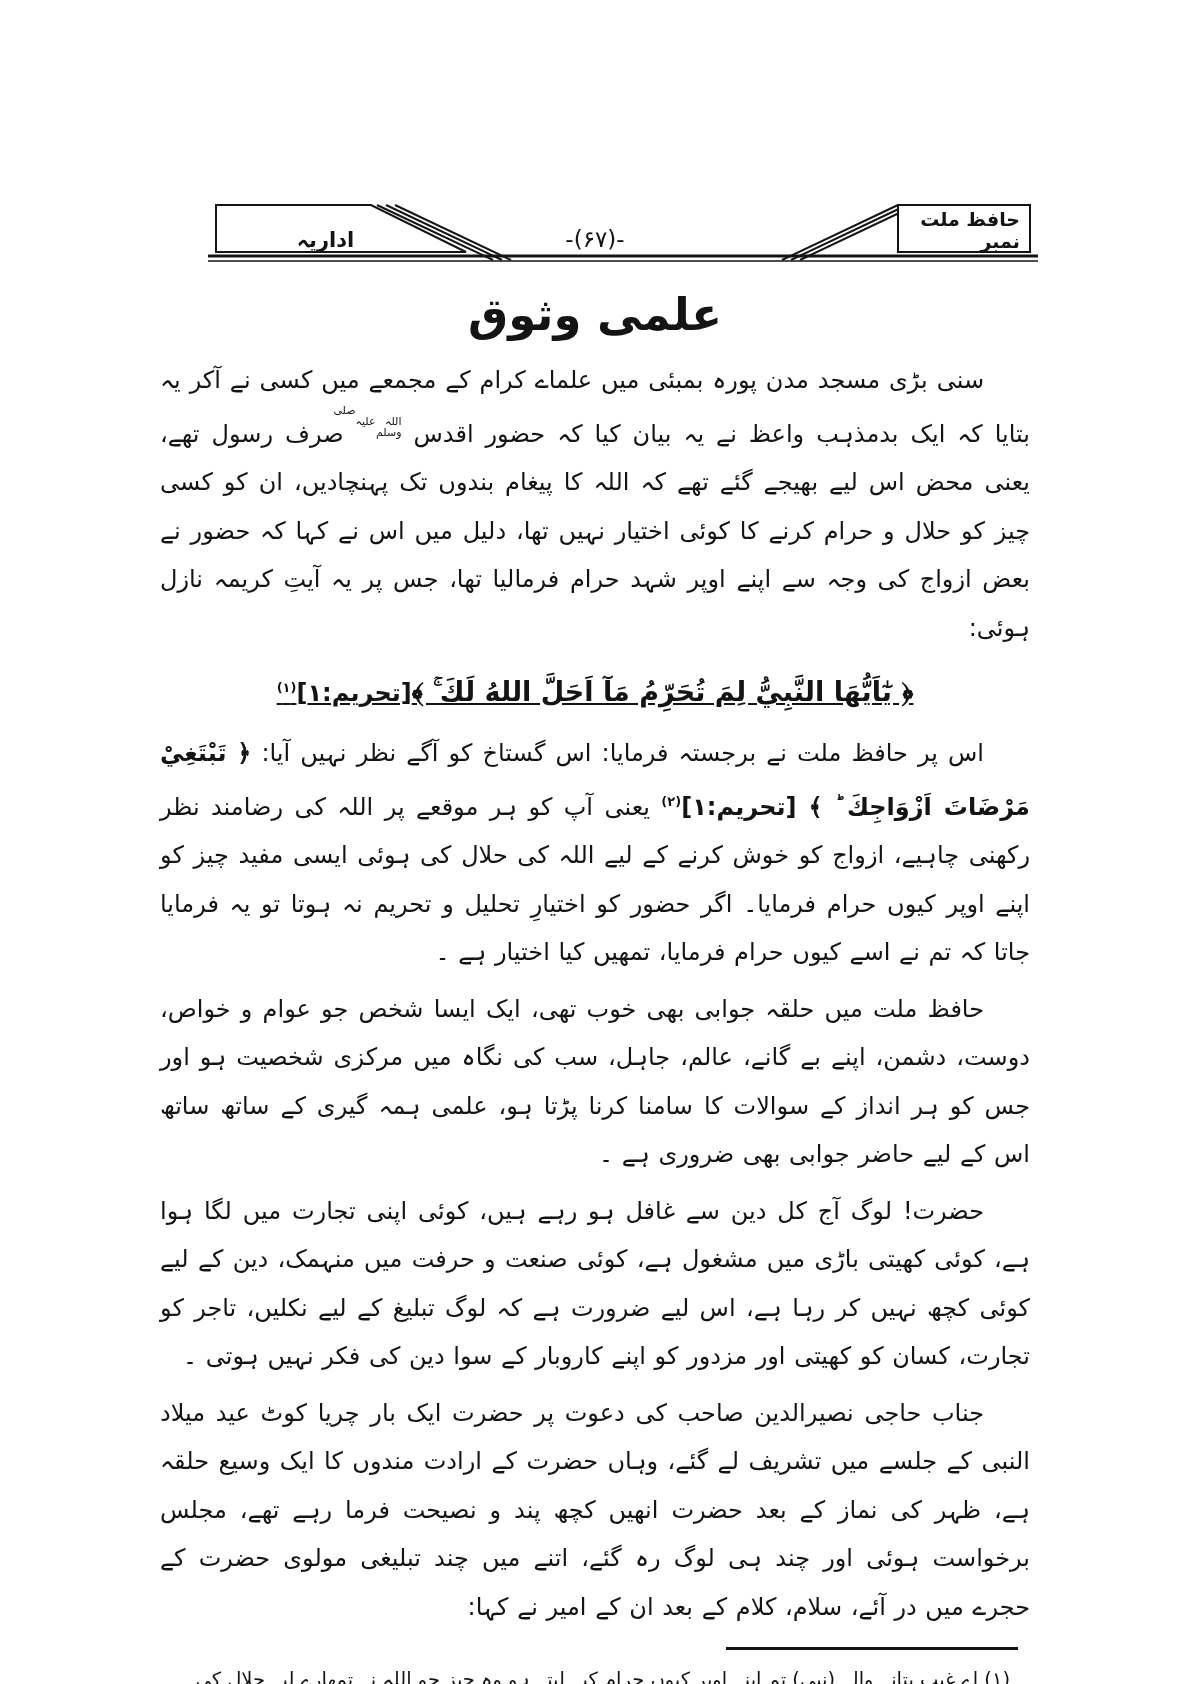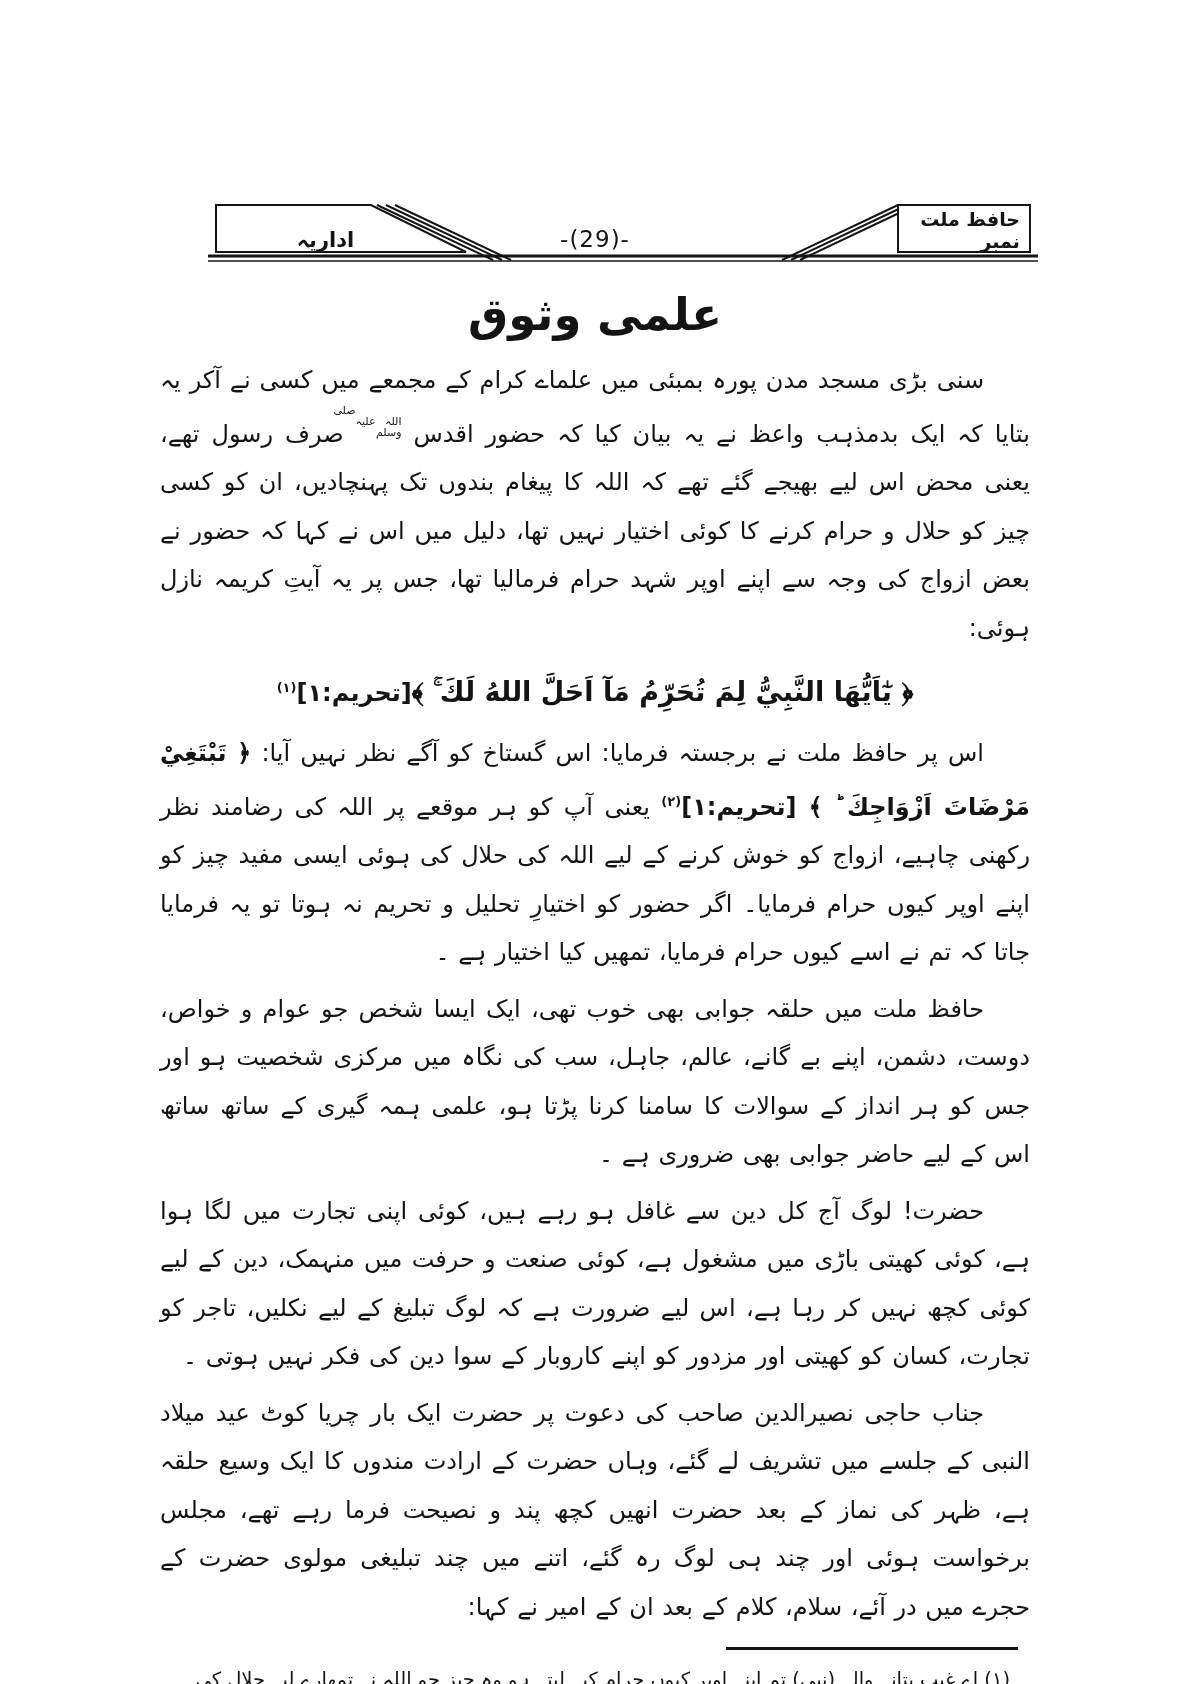--- a/index.html
+++ b/index.html
@@ -48,20 +48,21 @@
   .honorific{font-size:11px;line-height:1;display:inline-block;max-width:46px;vertical-align:6px;}
   sup.fn-mark{font-size:13px;vertical-align:9px;font-weight:bold;}
 
   
   .verse-line{
     text-align:center;
     font-size:27px;
     font-weight:bold;
     line-height:56px;
     margin:2px 0 4px 0;
+    text-decoration:underline;
   }
   .verse-line .ref{font-weight:bold;font-size:24px;}
   .verse-inline{font-weight:bold;}
 
   
   .fn-sep{
     width:292px;
     border:0;border-top:3px solid #141414;
     margin:16px 20px 12px auto;  
   }
@@ -94,21 +95,21 @@
         <polygon points="64,13 219,13 314,60 64,60" fill="#ffffff" stroke="#141414" stroke-width="2"></polygon>
 
         <rect x="746" y="13" width="132" height="47" fill="#ffffff" stroke="#141414" stroke-width="2"></rect>
 
         <line x1="56" y1="64" x2="886" y2="64" stroke="#141414" stroke-width="3"></line>
         <line x1="56" y1="69" x2="886" y2="69" stroke="#141414" stroke-width="1.4"></line>
       </svg>
       <div class="hdr-text hdr-left">
         <span>اداریہ</span>
       </div>
-      <div class="hdr-text hdr-page">-(29)-</div>
+      <div class="hdr-text hdr-page">-(۶۷)-</div>
       <div class="hdr-text hdr-right">
         <span>حافظ ملت نمبر</span>
       </div>
     </div>
 
     <h1 class="sec-title">علمی وثوق</h1>
 
     <p class="para"><span>سنی بڑی مسجد مدن پورہ بمبئی میں علماے کرام کے مجمعے میں کسی نے آکر یہ بتایا کہ ایک بدمذہب واعظ نے یہ بیان کیا کہ حضور اقدس </span><span class="honorific">صلی اللہ علیہ وسلم</span><span> صرف رسول تھے، یعنی محض اس لیے بھیجے گئے تھے کہ اللہ کا پیغام بندوں تک پہنچادیں، ان کو کسی چیز کو حلال و حرام کرنے کا کوئی اختیار نہیں تھا، دلیل میں اس نے کہا کہ حضور نے بعض ازواج کی وجہ سے اپنے اوپر شہد حرام فرمالیا تھا، جس پر یہ آیتِ کریمہ نازل ہوئی:</span></p>
 
     <div class="verse-line"><span>﴿ يٰٓاَيُّهَا النَّبِيُّ لِمَ تُحَرِّمُ مَآ اَحَلَّ اللهُ لَكَ ۚ ﴾</span><span class="ref">[تحریم:۱]</span><sup class="fn-mark">(۱)</sup></div>

